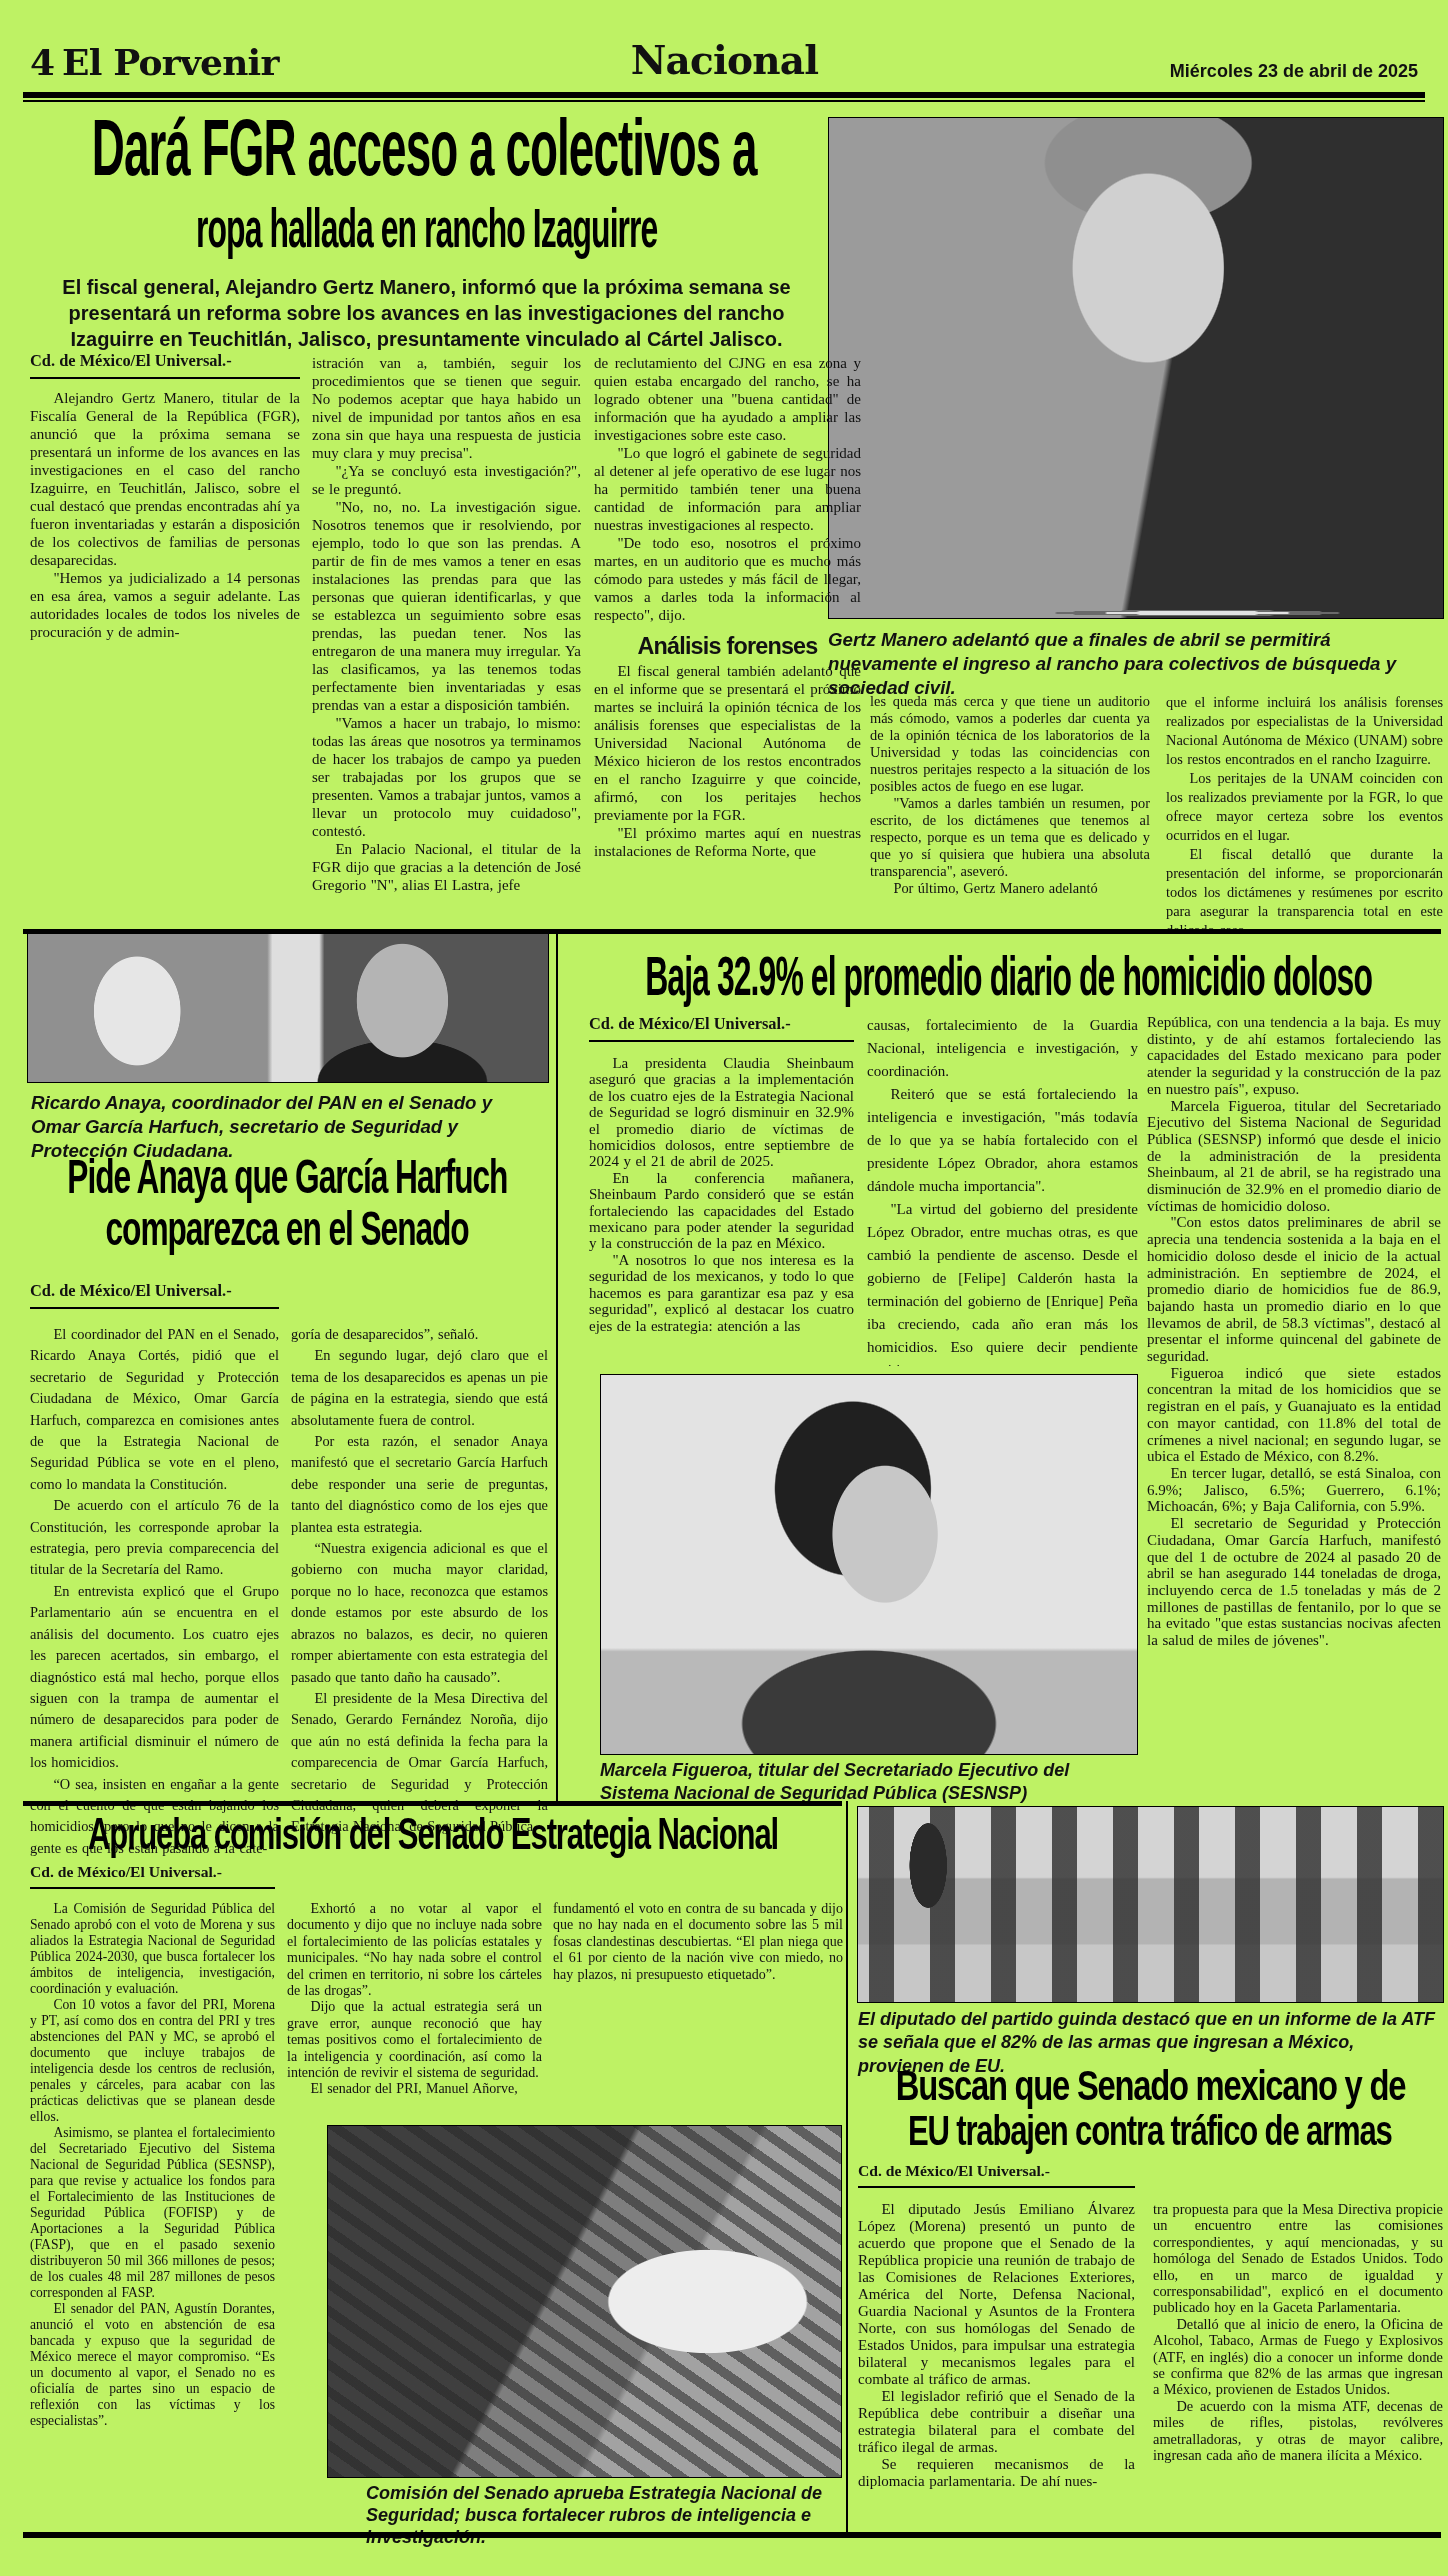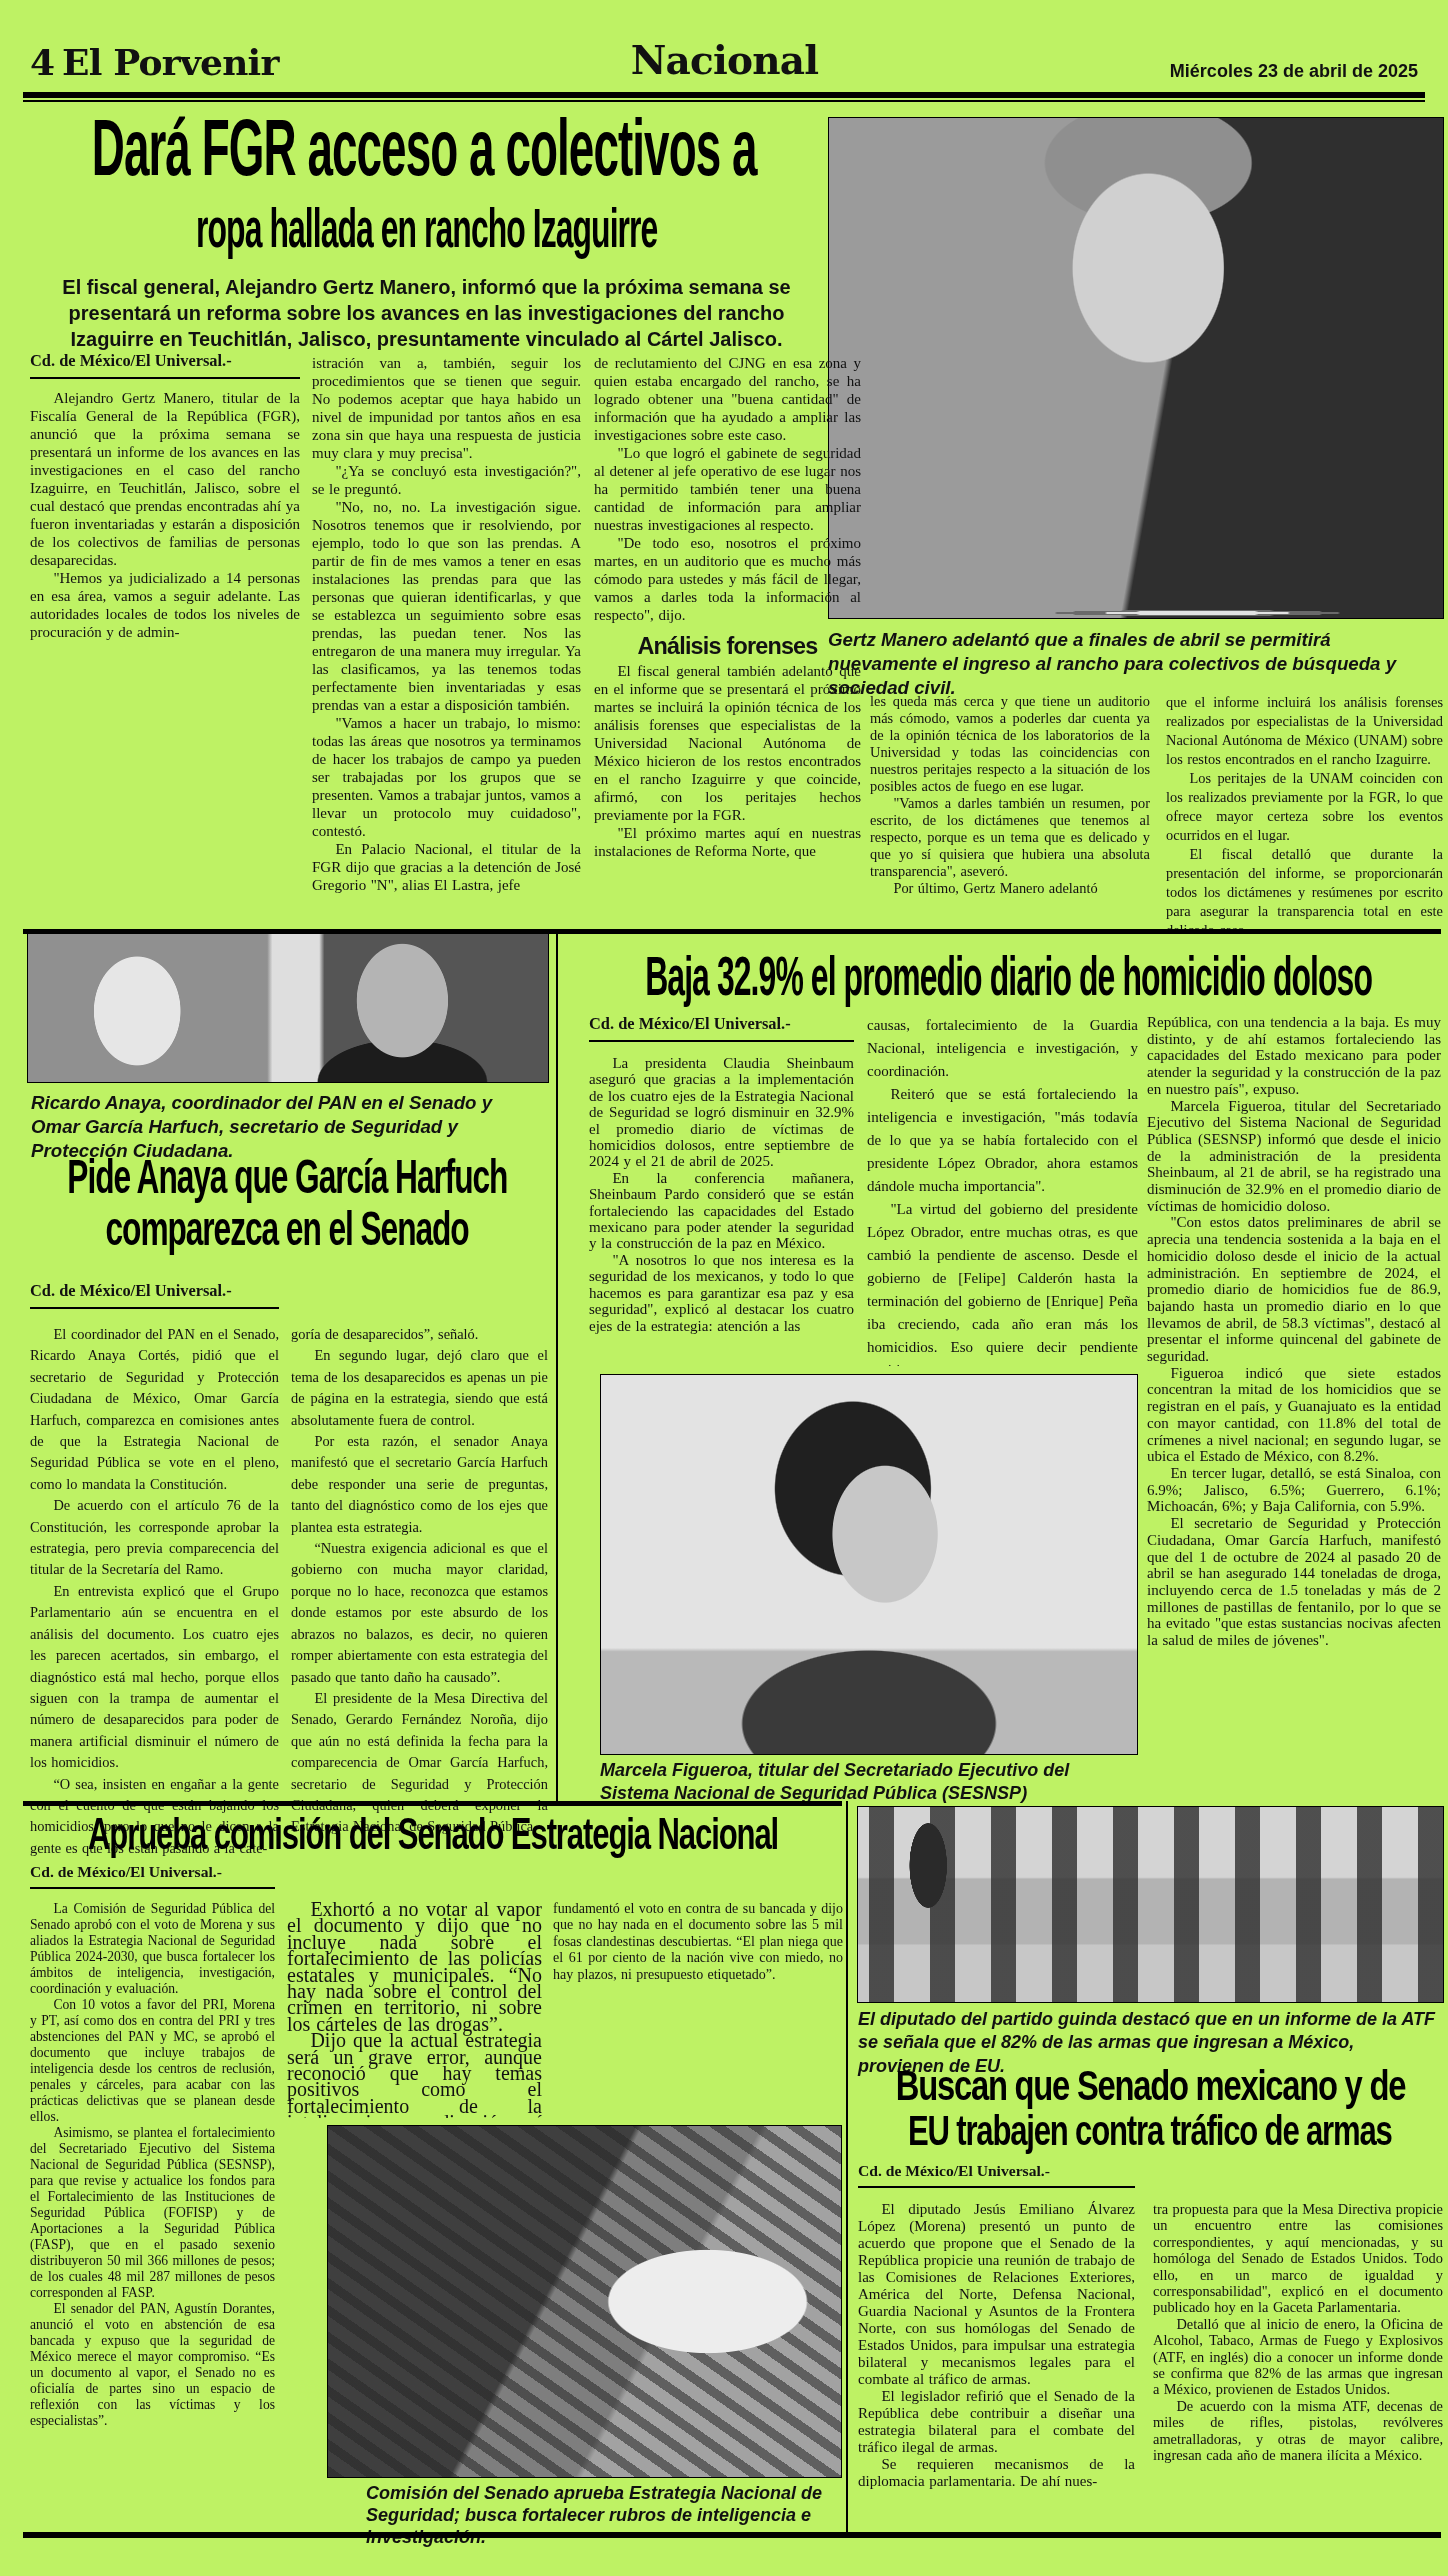--- a/index.html
+++ b/index.html
@@ -181,21 +181,21 @@
     <div class="hl" style="left:25px;top:1810px;width:816px;font-size:45px;line-height:47px;">
       <span style="transform:scaleX(.69);">Aprueba comisión del Senado Estrategia Nacional</span>
     </div>
     <div class="dateline" style="left:30px;top:1863px;width:245px;font-size:15.6px;">Cd. de México/El Universal.-</div>
     <div class="col" style="left:30px;top:1901px;width:245px;height:622px;font-size:13.6px;line-height:16px;">
         <p>La Comisión de Seguridad Pública del Senado aprobó con el voto de Morena y sus aliados la Estrategia Nacional de Seguridad Pública 2024-2030, que busca fortalecer los ámbitos de inteligencia, investigación, coordinación y evaluación.</p>
         <p>Con 10 votos a favor del PRI, Morena y PT, así como dos en contra del PRI y tres abstenciones del PAN y MC, se aprobó el documento que incluye trabajos de inteligencia desde los centros de reclusión, penales y cárceles, para acabar con las prácticas delictivas que se planean desde ellos.</p>
         <p>Asimismo, se plantea el fortalecimiento del Secretariado Ejecutivo del Sistema Nacional de Seguridad Pública (SESNSP), para que revise y actualice los fondos para el Fortalecimiento de las Instituciones de Seguridad Pública (FOFISP) y de Aportaciones a la Seguridad Pública (FASP), que en el pasado sexenio distribuyeron 50 mil 366 millones de pesos; de los cuales 48 mil 287 millones de pesos corresponden al FASP.</p>
         <p>El senador del PAN, Agustín Dorantes, anunció el voto en abstención de esa bancada y expuso que la seguridad de México merece el mayor compromiso. “Es un documento al vapor, el Senado no es oficialía de partes sino un espacio de reflexión con las víctimas y los especialistas”.</p>
       </div>
-    <div class="col" style="left:287px;top:1901px;width:255px;height:217px;font-size:20px;line-height:16.4px;">
+    <div class="col" style="left:287px;top:1901px;width:255px;height:217px;font-size:14px;line-height:16.4px;">
         <p>Exhortó a no votar al vapor el documento y dijo que no incluye nada sobre el fortalecimiento de las policías estatales y municipales. “No hay nada sobre el control del crimen en territorio, ni sobre los cárteles de las drogas”.</p>
         <p>Dijo que la actual estrategia será un grave error, aunque reconoció que hay temas positivos como el fortalecimiento de la inteligencia y coordinación, así como la intención de revivir el sistema de seguridad.</p>
         <p>El senador del PRI, Manuel Añorve,</p>
       </div>
     <div class="col cont" style="left:553px;top:1901px;width:290px;height:217px;font-size:14px;line-height:16.4px;">
         <p>fundamentó el voto en contra de su bancada y dijo que no hay nada en el documento sobre las 5 mil fosas clandestinas descubiertas. “El plan niega que el 61 por ciento de la nación vive con miedo, no hay plazos, ni presupuesto etiquetado”.</p>
       </div>
 
     <div class="photo" style="left:327px;top:2125px;width:513px;height:351px;
       background:

